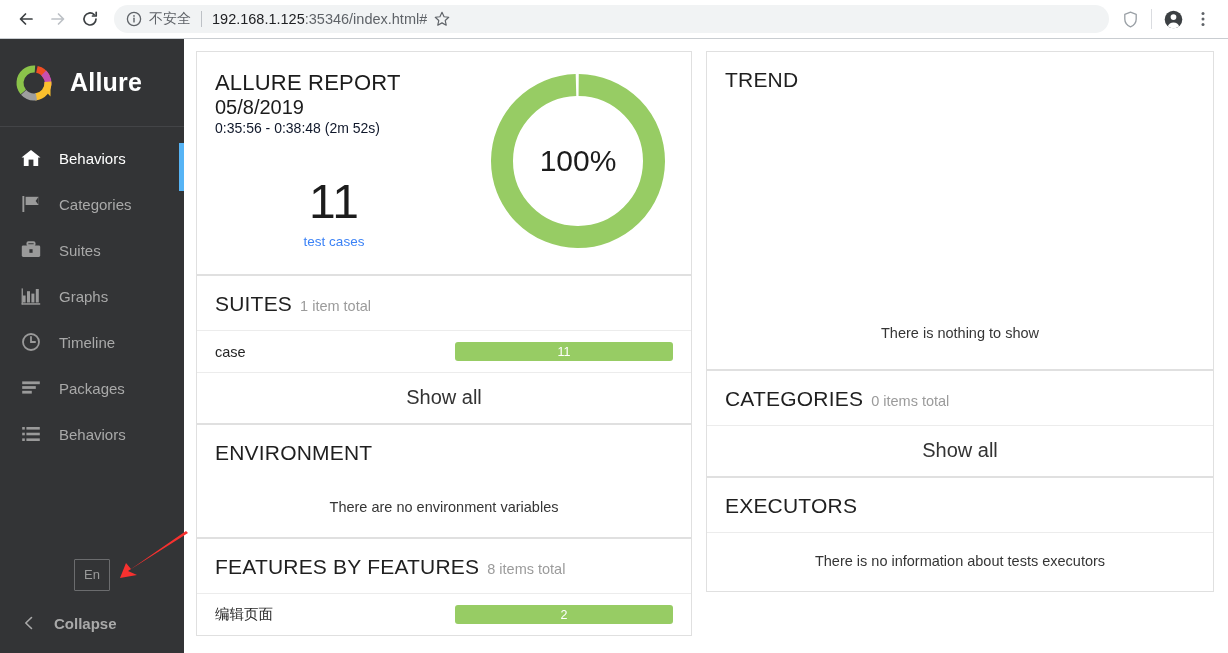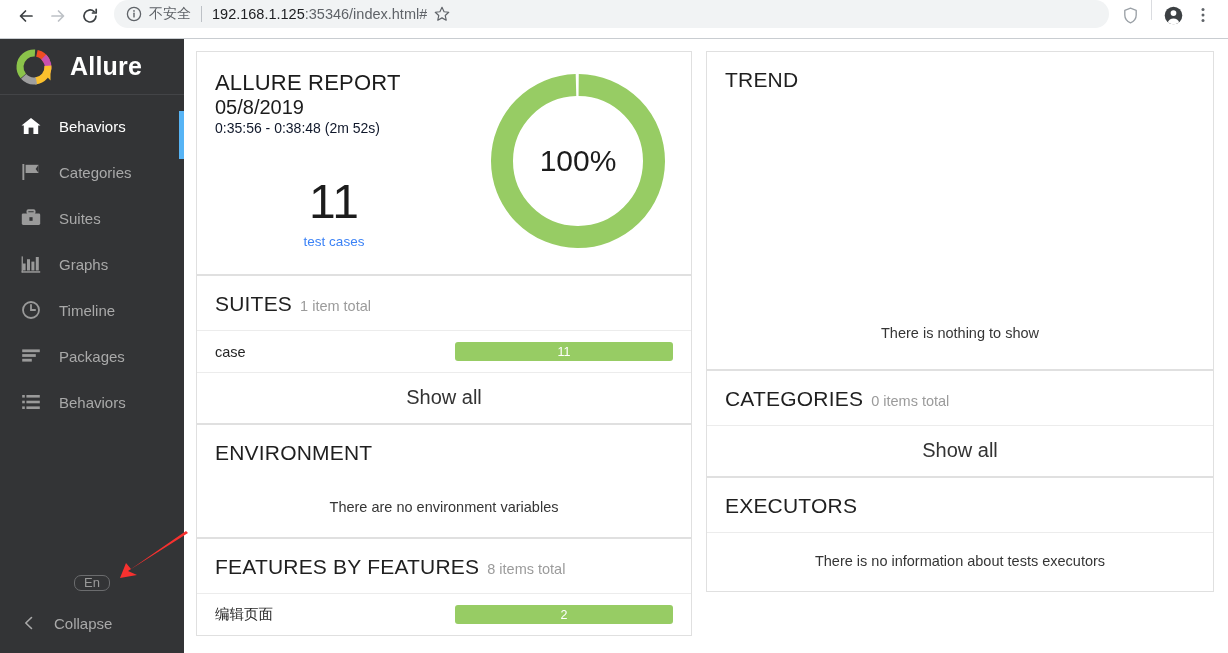--- a/index.html
+++ b/index.html
@@ -9,21 +9,21 @@
     font-family: "Liberation Sans", sans-serif;
     background: #ffffff;
   }
 
   
   .browser-bar {
     height: 39px;
     background: #ffffff;
     border-bottom: 1px solid #c9cdd1;
     display: flex;
-    align-items: flex-start;
+    align-items: center;
     padding: 0 10px;
     position: relative;
   }
   .nav-btn {
     width: 32px; height: 32px;
     display: flex; align-items: center; justify-content: center;
     border-radius: 50%;
     flex: 0 0 auto;
   }
   .nav-btn svg { display: block; }
@@ -79,21 +79,21 @@
   .sidebar {
     width: 184px;
     flex: 0 0 184px;
     background: #333436;
     color: #b0b0b0;
     display: flex;
     flex-direction: column;
     position: relative;
   }
   .brand {
-    height: 56px;
+    height: 88px;
     display: flex;
     align-items: center;
     padding-left: 14px;
     border-bottom: 1px solid #434447;
     flex: 0 0 auto;
   }
   .brand-logo { width: 40px; height: 40px; flex: 0 0 auto; }
   .brand-name {
     margin-left: 16px;
     font-size: 25px;
@@ -124,35 +124,36 @@
     width: 5px; height: 48px;
     background: #57b4f5;
   }
   .sidebar-spacer { flex: 1 1 auto; }
   .lang-wrap {
     display: flex; justify-content: center;
     margin-bottom: 12px;
   }
   .lang-btn {
     border: 1px solid #6b6c6e;
-    border-radius: 7px;
+    border-radius: 1px;
     color: #9a9a9a;
     font-size: 13px;
-    padding: 0 9px;
+    padding: 8px 9px;
     background: transparent;
     line-height: 1.1;
   }
   .collapse-row {
     display: flex;
     align-items: center;
     padding-left: 22px;
     height: 40px;
     color: #a9a9a9;
     font-size: 15px;
     margin-bottom: 10px;
+    font-weight: bold;
   }
   .collapse-row .chev { margin-right: 18px; display:flex; }
 
   
   .anno-arrow {
     position: absolute;
     left: 104px; top: 492px;
     width: 86px; height: 60px;
     pointer-events: none;
   }

